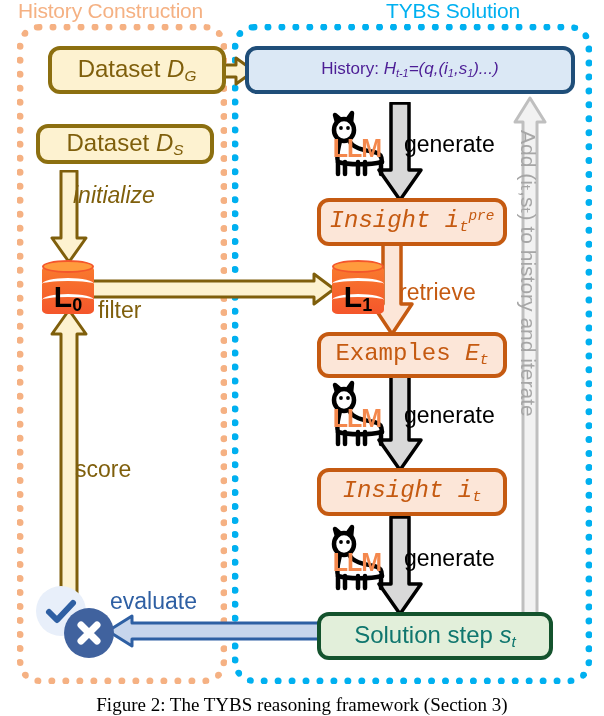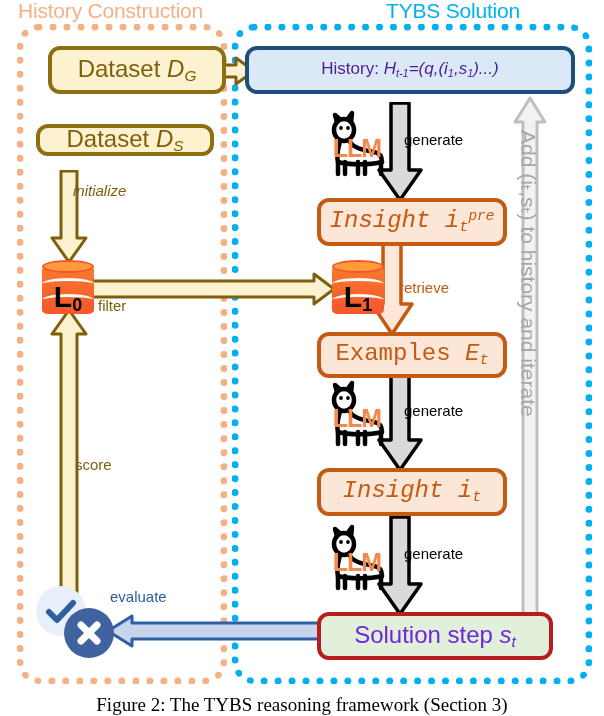--- a/index.html
+++ b/index.html
@@ -72,32 +72,32 @@
   .node-orange {
     background: #FCE6D8;
     border: 4px solid #C55A11;
     color: #C55A11;
     font-size: 24px;
     font-family: Liberation Mono, monospace;
   }
   
   .node-solution {
     background: #E2EFDA;
-    border: 4px solid #b91c1c;
-    color: #6d28d9;
+    border: 4px solid #14532d;
+    color: #0f766e;
     font-size: 24px;
   }
 
   .ital { font-style: italic; }
   .sub  { font-size: 0.64em; vertical-align: -0.28em; font-style: italic; }
   .sup  { font-size: 0.60em; vertical-align: 0.48em; font-style: italic; }
 
   
   #node-dataset-g { left: 36px;  top: 46px;  width: 178px; height: 48px; margin-left: 12px; }
-  #node-dataset-s { left: 36px;  top: 124px; width: 178px; height: 32px; }
+  #node-dataset-s { left: 36px;  top: 124px; width: 178px; height: 40px; }
   #node-history   { left: 245px; top: 46px;  width: 330px; height: 48px; }
   #node-insight-pre { left: 317px; top: 198px; width: 190px; height: 48px; }
   #node-examples  { left: 317px; top: 332px; width: 190px; height: 46px; }
   #node-insight   { left: 317px; top: 468px; width: 190px; height: 48px; }
   #node-solution  { left: 317px; top: 612px; width: 236px; height: 48px; }
 
   
   .db {
     position: absolute;
     width: 56px; height: 62px;
@@ -128,21 +128,21 @@
 
   
   .arrow { position: absolute; }
 
   
   .v-arrow svg, .h-arrow svg, .u-arrow svg { display: block; }
 
   
   .arrow-label {
     position: absolute;
-    font-size: 15px;
+    font-size: 23px;
     white-space: nowrap;
   }
   .lbl-dark  { color: #7F5F0C; }
   .lbl-black { color: #000000; }
   .lbl-orange{ color: #C55A11; }
   .lbl-blue  { color: #2E5FA3; }
 
   #lbl-initialize { left: 73px;  top: 182px; font-style: italic; }
   #lbl-filter     { left: 98px;  top: 297px; }
   #lbl-score      { left: 75px;  top: 456px; }

